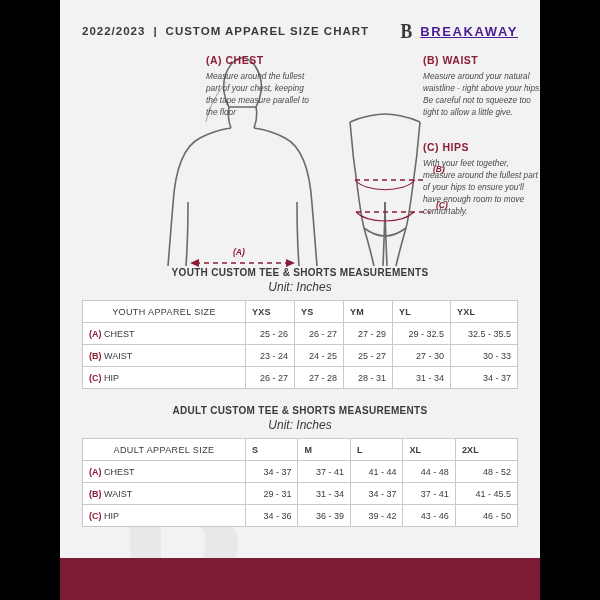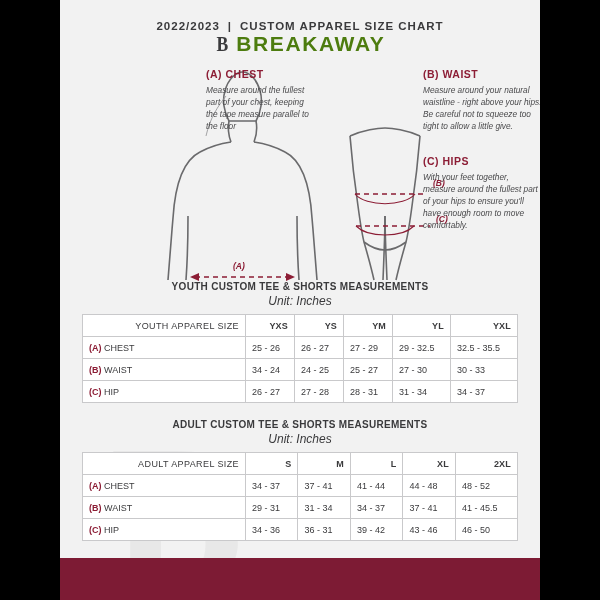--- a/index.html
+++ b/index.html
@@ -38,21 +38,20 @@
     position: relative;
     z-index: 2;
   }
 
   
   .header {
     display: flex;
     align-items: center;
     justify-content: space-between;
     padding: 20px 22px 10px 22px;
-    flex-direction: column;
   }
   .header-left {
     display: flex;
     align-items: baseline;
     font-size: 11.5px;
     font-weight: bold;
     letter-spacing: 1.0px;
     color: #3a3a3c;
   }
   .header-sep {
@@ -66,24 +65,25 @@
   }
   .brand-mark {
     font-family: "Liberation Serif", serif;
     font-weight: bold;
     font-size: 22px;
     color: #3a3a3c;
     line-height: 1;
     transform: scaleX(0.8);
   }
   .brand-name {
-    font-size: 21px;
+    font-size: 13px;
     font-weight: bold;
     letter-spacing: 1.6px;
-    color: #4d7c0f;
+    color: #4c1d95;
+    text-decoration: underline;
   }
 
   
   .diagram {
     position: relative;
     height: 215px;
     margin: 0 18px;
   }
   .note {
     position: absolute;
@@ -138,31 +138,31 @@
   }
   th, td {
     border: 1px solid #c9c9cb;
     font-size: 9px;
     color: #3a3a3c;
     height: 21px;
     padding: 0 6px;
   }
   thead th {
     font-weight: bold;
-    text-align: right;
+    text-align: left;
     letter-spacing: 0.2px;
   }
   thead th.first {
-    text-align: right;
+    text-align: center;
     width: 150px;
     font-weight: normal;
     letter-spacing: 0.4px;
   }
   tbody td {
-    text-align: left;
+    text-align: right;
   }
   tbody td.first {
     text-align: left;
   }
   .rowlabel-code {
     color: #8c1d35;
     font-weight: bold;
   }
   .rowlabel-text {
     color: #3a3a3c;
@@ -285,21 +285,21 @@
           <tr>
             <td class="first"><span class="rowlabel-code">(A)</span> <span class="rowlabel-text">CHEST</span></td>
             <td>25 - 26</td>
             <td>26 - 27</td>
             <td>27 - 29</td>
             <td>29 - 32.5</td>
             <td>32.5 - 35.5</td>
           </tr>
           <tr>
             <td class="first"><span class="rowlabel-code">(B)</span> <span class="rowlabel-text">WAIST</span></td>
-            <td>34 - 24</td>
+            <td>23 - 24</td>
             <td>24 - 25</td>
             <td>25 - 27</td>
             <td>27 - 30</td>
             <td>30 - 33</td>
           </tr>
           <tr>
             <td class="first"><span class="rowlabel-code">(C)</span> <span class="rowlabel-text">HIP</span></td>
             <td>26 - 27</td>
             <td>27 - 28</td>
             <td>28 - 31</td>
@@ -339,21 +339,21 @@
             <td class="first"><span class="rowlabel-code">(B)</span> <span class="rowlabel-text">WAIST</span></td>
             <td>29 - 31</td>
             <td>31 - 34</td>
             <td>34 - 37</td>
             <td>37 - 41</td>
             <td>41 - 45.5</td>
           </tr>
           <tr>
             <td class="first"><span class="rowlabel-code">(C)</span> <span class="rowlabel-text">HIP</span></td>
             <td>34 - 36</td>
-            <td>36 - 31</td>
+            <td>36 - 39</td>
             <td>39 - 42</td>
             <td>43 - 46</td>
             <td>46 - 50</td>
           </tr>
         </tbody>
       </table>
     </div>
 
   </div>
 

